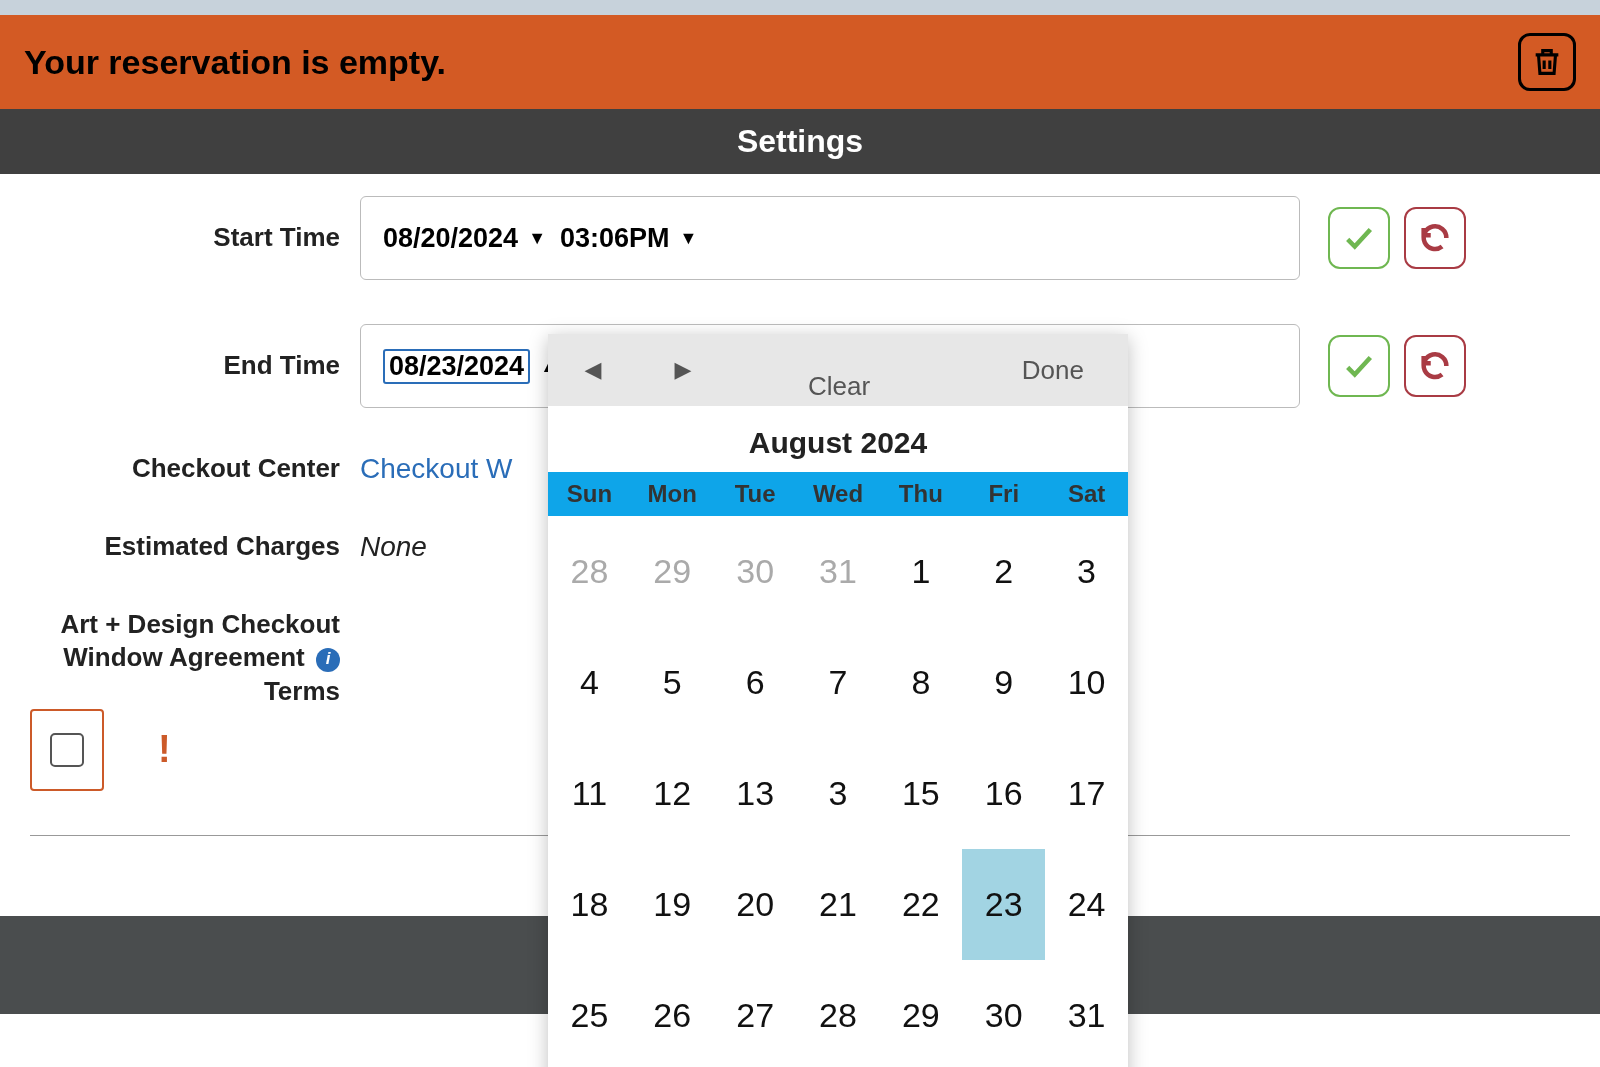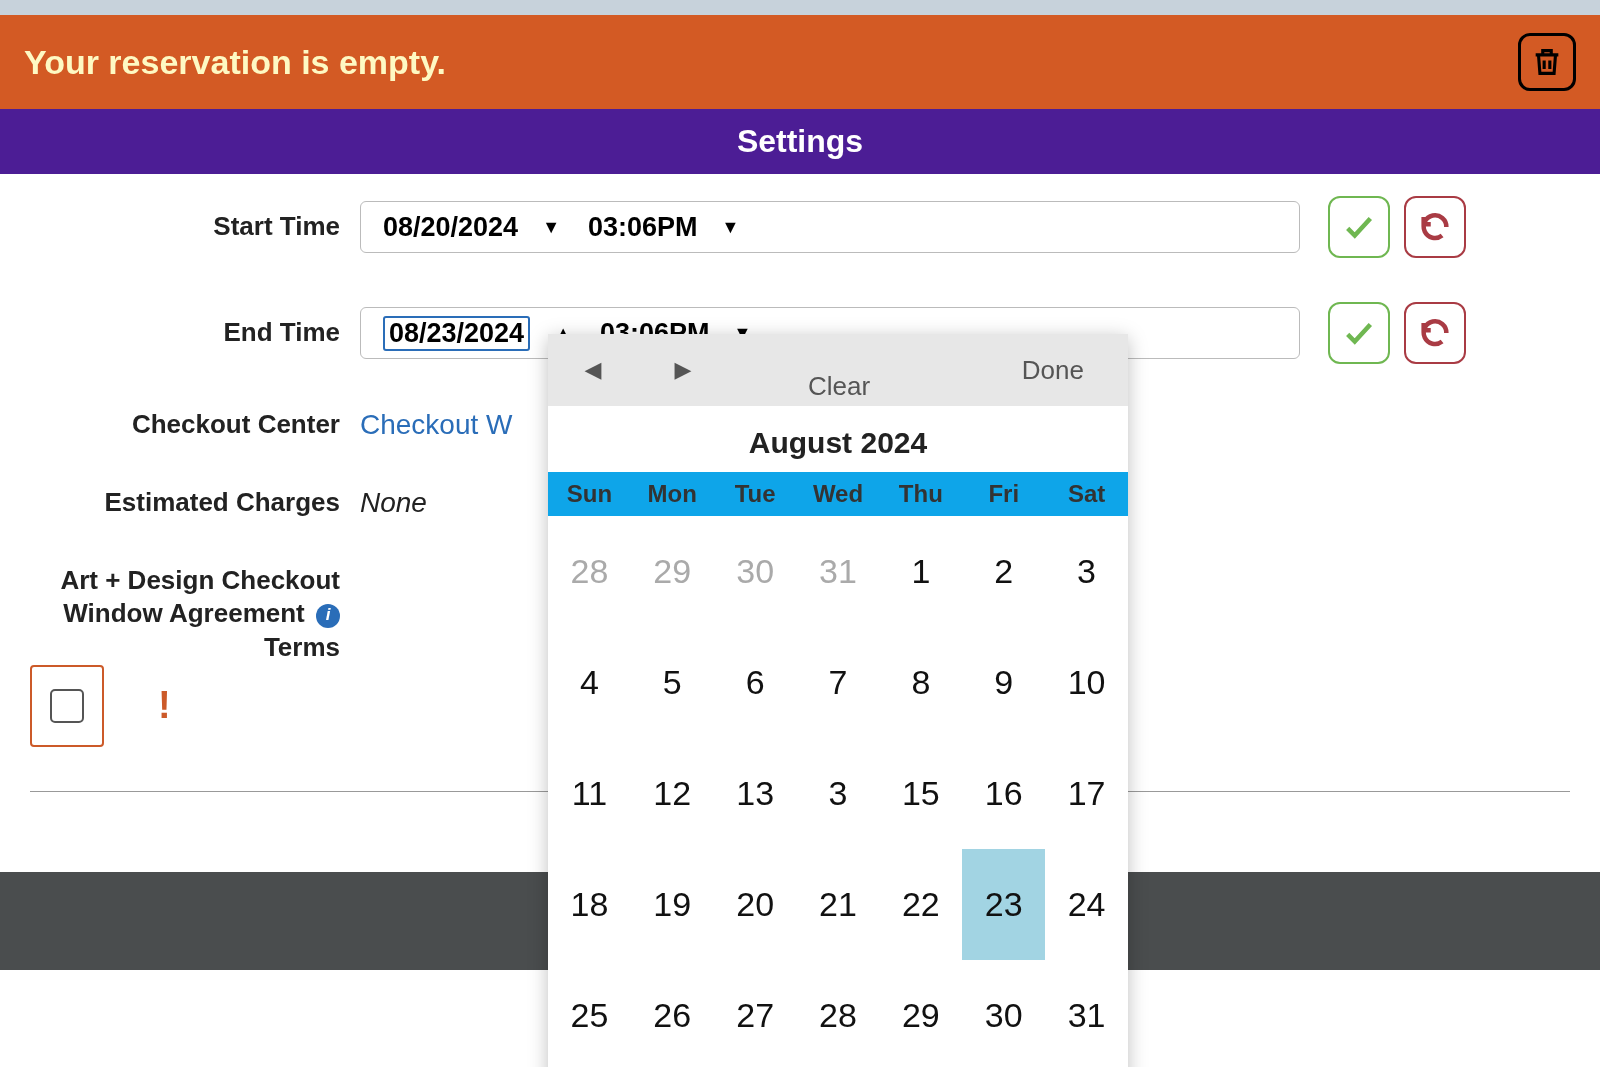--- a/index.html
+++ b/index.html
@@ -1,31 +1,31 @@
 <!DOCTYPE html>
 <html><head>
 <meta charset="utf-8">
 <style>
 * { box-sizing: border-box; margin: 0; padding: 0; }
 body { font-family: Arial, Helvetica, sans-serif; background: #fff; width: 1600px; height: 1067px; position: relative; overflow: hidden; }
 
 .top-bar { height: 15px; background: #c7d2db; }
 
 .banner { background: #d35a24; padding: 18px 24px; display: flex; align-items: center; justify-content: space-between; }
-.banner-text { font-size: 34px; font-weight: bold; color: #fef9c3; }
+.banner-text { font-size: 34px; font-weight: bold; color: #000000; }
 .trash-btn { width: 58px; height: 58px; border: 3px solid #000; border-radius: 12px; display: flex; align-items: center; justify-content: center; background: transparent; cursor: pointer; }
 .trash-btn svg { width: 34px; height: 34px; stroke: #000; fill: none; stroke-width: 2.2; }
 
-.settings-header { background: #4c1d95; color: #fff; text-align: center; padding: 14px 0; font-size: 32px; font-weight: 600; }
+.settings-header { background: #404040; color: #fff; text-align: center; padding: 14px 0; font-size: 32px; font-weight: 600; }
 
 .form-area { padding: 22px 30px 0 30px; }
 .form-row { display: flex; align-items: center; margin-bottom: 44px; }
 .label-col { width: 330px; text-align: right; padding-right: 20px; font-size: 26px; font-weight: bold; color: #222; line-height: 1.3; }
 .input-col { flex: 1; display: flex; align-items: center; }
-.datetime-box { flex: 1; border: 1px solid #bbb; border-radius: 6px; padding: 14px 22px; font-size: 27px; font-weight: 600; display: flex; align-items: center; gap: 20px; max-width: 940px; height: 52px; }
+.datetime-box { flex: 1; border: 1px solid #bbb; border-radius: 6px; padding: 14px 22px; font-size: 27px; font-weight: 600; display: flex; align-items: center; gap: 6px; max-width: 940px; height: 84px; }
 .date-pill { }
 .date-pill.active { border: 2px solid #2a6db8; border-radius: 3px; padding: 0 4px; }
 .caret { font-size: 18px; margin: 0 4px; }
 
 .action-btns { display: flex; gap: 14px; margin-left: 28px; }
 .icon-btn { width: 62px; height: 62px; border-radius: 12px; display: flex; align-items: center; justify-content: center; background: #fff; }
 .icon-btn.green { border: 2.5px solid #6fb751; }
 .icon-btn.red { border: 2.5px solid #a93b44; }
 .icon-btn svg { width: 34px; height: 34px; fill: none; stroke-width: 3.2; }
 .icon-btn.green svg { stroke: #6fb751; }

